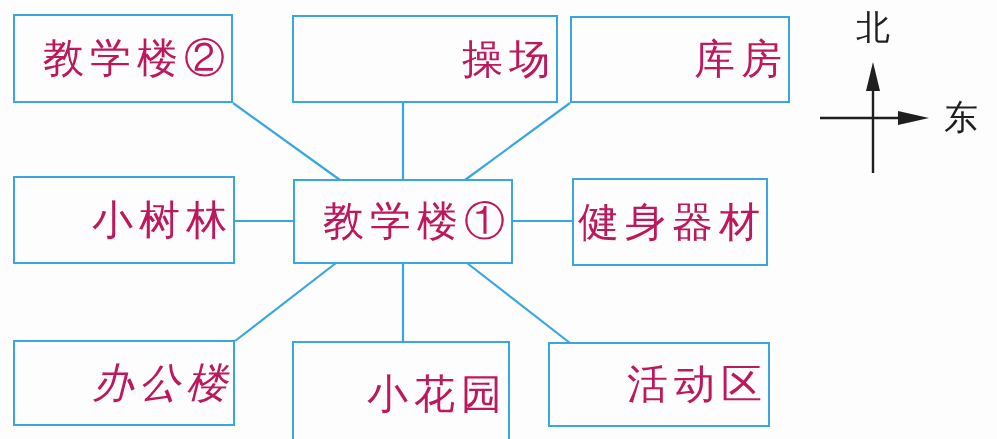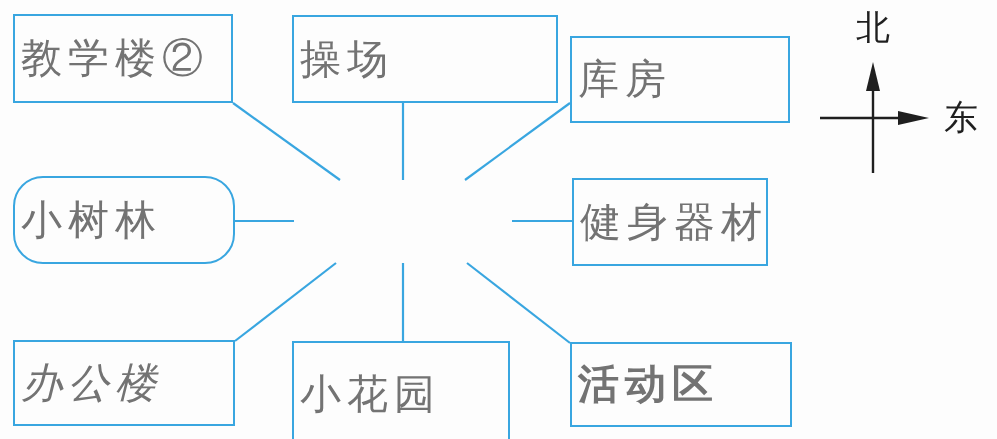--- a/index.html
+++ b/index.html
@@ -21,37 +21,37 @@
     width: 997px;
     height: 439px;
   }
   .node {
     position: absolute;
     box-sizing: border-box;
     border: 2px solid #39a6e0;
     background: #fdfdfd;
     display: flex;
     align-items: center;
-    justify-content: flex-start;
-    color: #737373;
+    justify-content: flex-end;
+    color: #be185d;
     font-size: 41px;
     letter-spacing: 6px;
     text-indent: 6px; 
     white-space: nowrap;
   }
   
   .node-nw { left: 13px;  top: 14px;  width: 220px; height: 89px; }
   .node-n  { left: 292px; top: 15px;  width: 266px; height: 88px; }
-  .node-ne { left: 570px; top: 16px;  width: 220px; height: 87px; margin-top: 20px; }
-  .node-w  { left: 13px;  top: 176px; width: 222px; height: 88px; border-radius: 30px; }
+  .node-ne { left: 570px; top: 16px;  width: 220px; height: 87px; }
+  .node-w  { left: 13px;  top: 176px; width: 222px; height: 88px; }
   .node-c  { left: 293px; top: 179px; width: 220px; height: 85px; }
   .node-e  { left: 572px; top: 178px; width: 196px; height: 88px; }
   .node-sw { left: 13px;  top: 340px; width: 222px; height: 86px; font-style: italic; }
   .node-s  { left: 292px; top: 341px; width: 218px; height: 106px; }
-  .node-se { left: 570px; top: 342px; width: 222px; height: 85px; font-weight: bold; }
+  .node-se { left: 548px; top: 342px; width: 222px; height: 85px; }
 
   .compass-label {
     position: absolute;
     color: #1f1f1f;
     font-size: 34px;
     line-height: 1;
   }
   .compass-north-label { left: 853px; top: 10px;  width: 40px; text-align: center; }
   .compass-east-label  { left: 939px; top: 100px; width: 44px; text-align: center; }
 </style>
@@ -86,20 +86,23 @@
   </div>
   <div class="node node-n">
     <span>操场</span>
   </div>
   <div class="node node-ne">
     <span>库房</span>
   </div>
   <div class="node node-w">
     <span>小树林</span>
   </div>
+  <div class="node node-c">
+    <span>教学楼①</span>
+  </div>
   <div class="node node-e">
     <span>健身器材</span>
   </div>
   <div class="node node-sw">
     <span>办公楼</span>
   </div>
   <div class="node node-s">
     <span>小花园</span>
   </div>
   <div class="node node-se">

